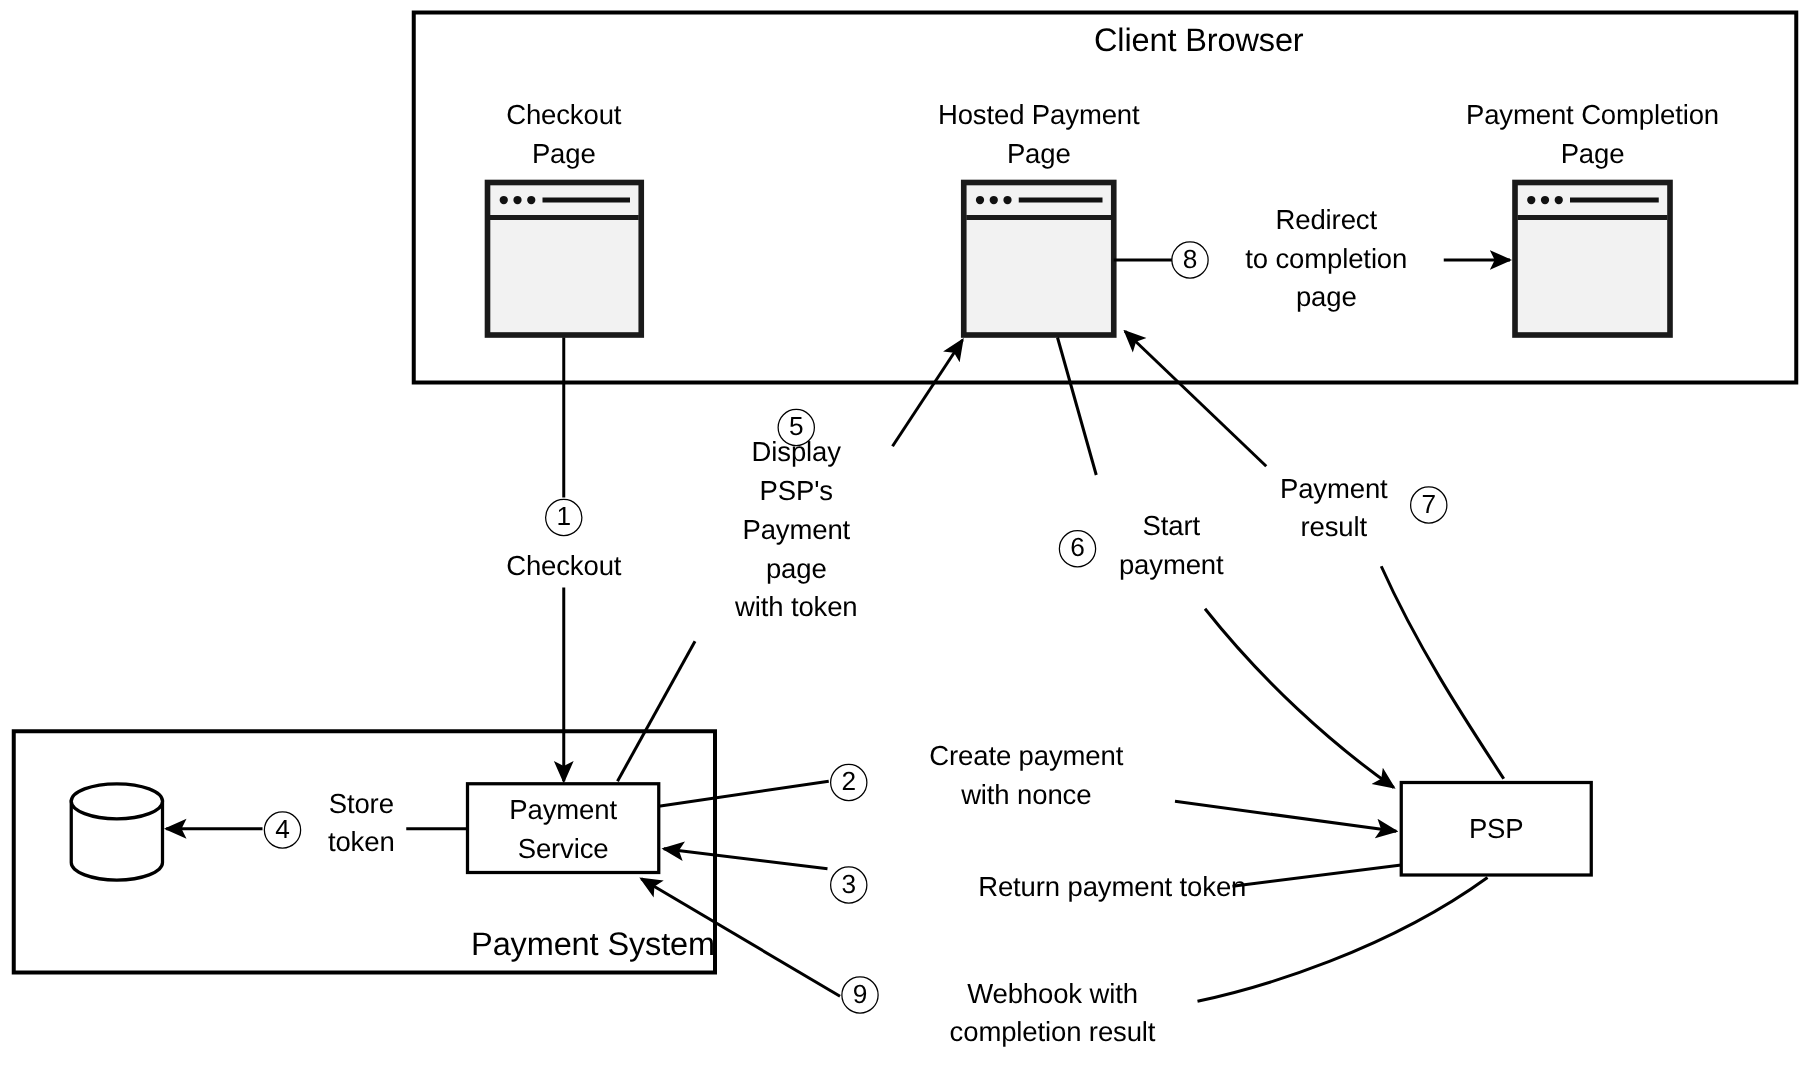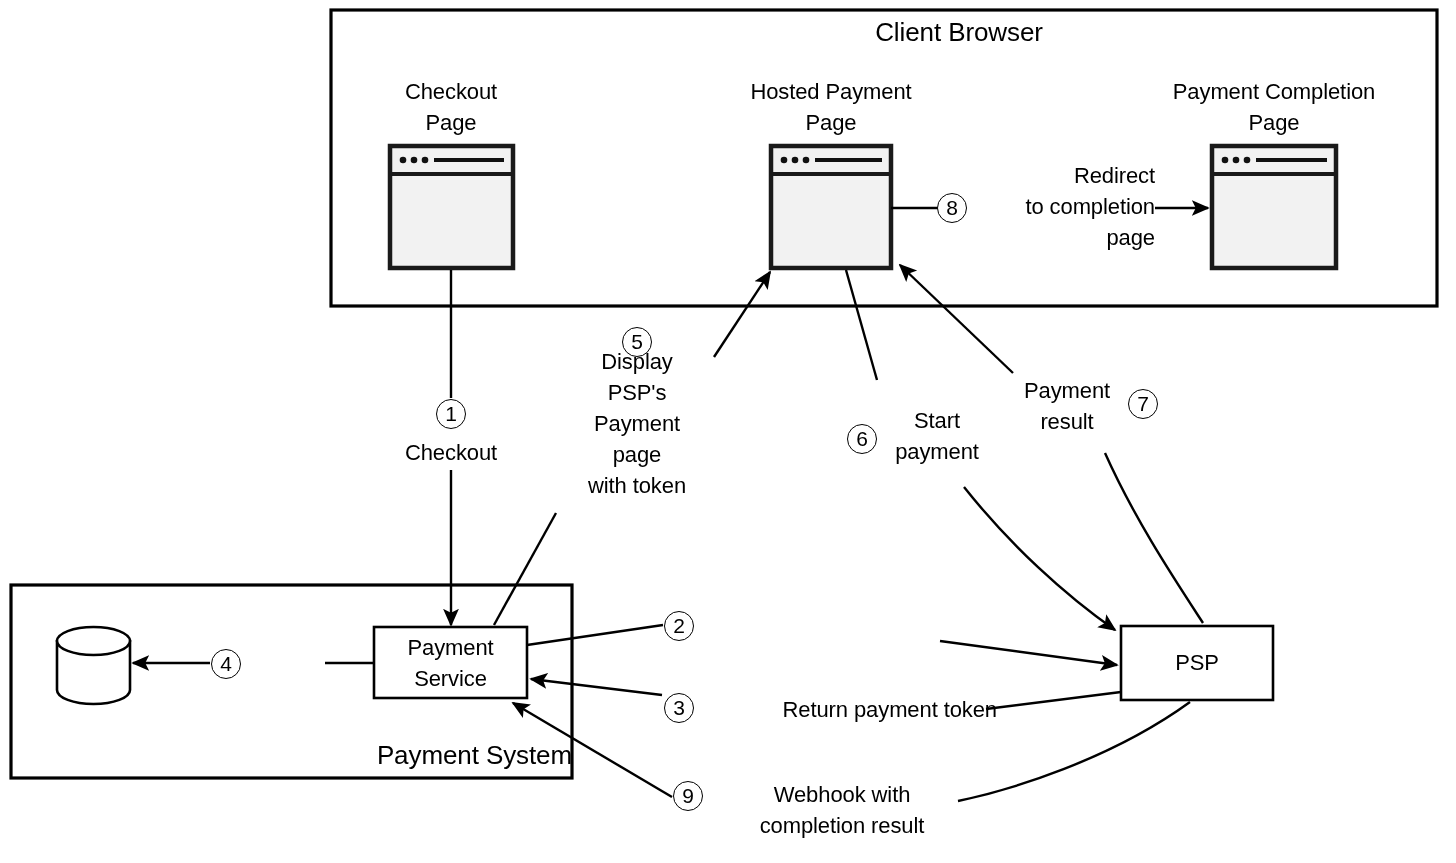--- a/index.html
+++ b/index.html
@@ -150,43 +150,47 @@
 
   <div class="lbl" style="left:374px; top:632px; width:153px;">Payment
 Service</div>
 
   <div class="lbl" style="left:1121px; top:647px; width:152px;">PSP</div>
 
   <div class="step-num" style="left:436px; top:399px;">1</div>
   <div class="lbl" style="left:381px; top:437px; width:140px;">Checkout</div>
 
   <div class="step-num" style="left:664px; top:611px;">2</div>
+  <div class="lbl" style="left:703px; top:589px; width:236px;">Create payment
+with nonce</div>
 
   <div class="step-num" style="left:664px; top:693px;">3</div>
   <div class="lbl lbl-left" style="left:697px; top:694px; width:300px;">Return payment token</div>
 
   <div class="step-num" style="left:211px; top:649px;">4</div>
+  <div class="lbl" style="left:241px; top:627px; width:96px;">Store
+token</div>
 
   <div class="step-num" style="left:622px; top:327px;">5</div>
   <div class="lbl" style="left:557px; top:346px; width:160px;">Display
 PSP's
 Payment
 page
 with token</div>
 
   <div class="step-num" style="left:847px; top:424px;">6</div>
   <div class="lbl" style="left:877px; top:405px; width:120px;">Start
 payment</div>
 
   <div class="step-num" style="left:1128px; top:389px;">7</div>
   <div class="lbl" style="left:1003px; top:375px; width:128px;">Payment
 result</div>
 
   <div class="step-num" style="left:937px; top:193px;">8</div>
-  <div class="lbl" style="left:967px; top:160px; width:188px;text-align:right;">Redirect
+  <div class="lbl" style="left:967px; top:160px; width:188px;">Redirect
 to completion
 page</div>
 
   <div class="step-num" style="left:673px; top:781px;">9</div>
   <div class="lbl" style="left:712px; top:779px; width:260px;">Webhook  with
 completion result</div>
 
 </div>
 
 </body></html>

